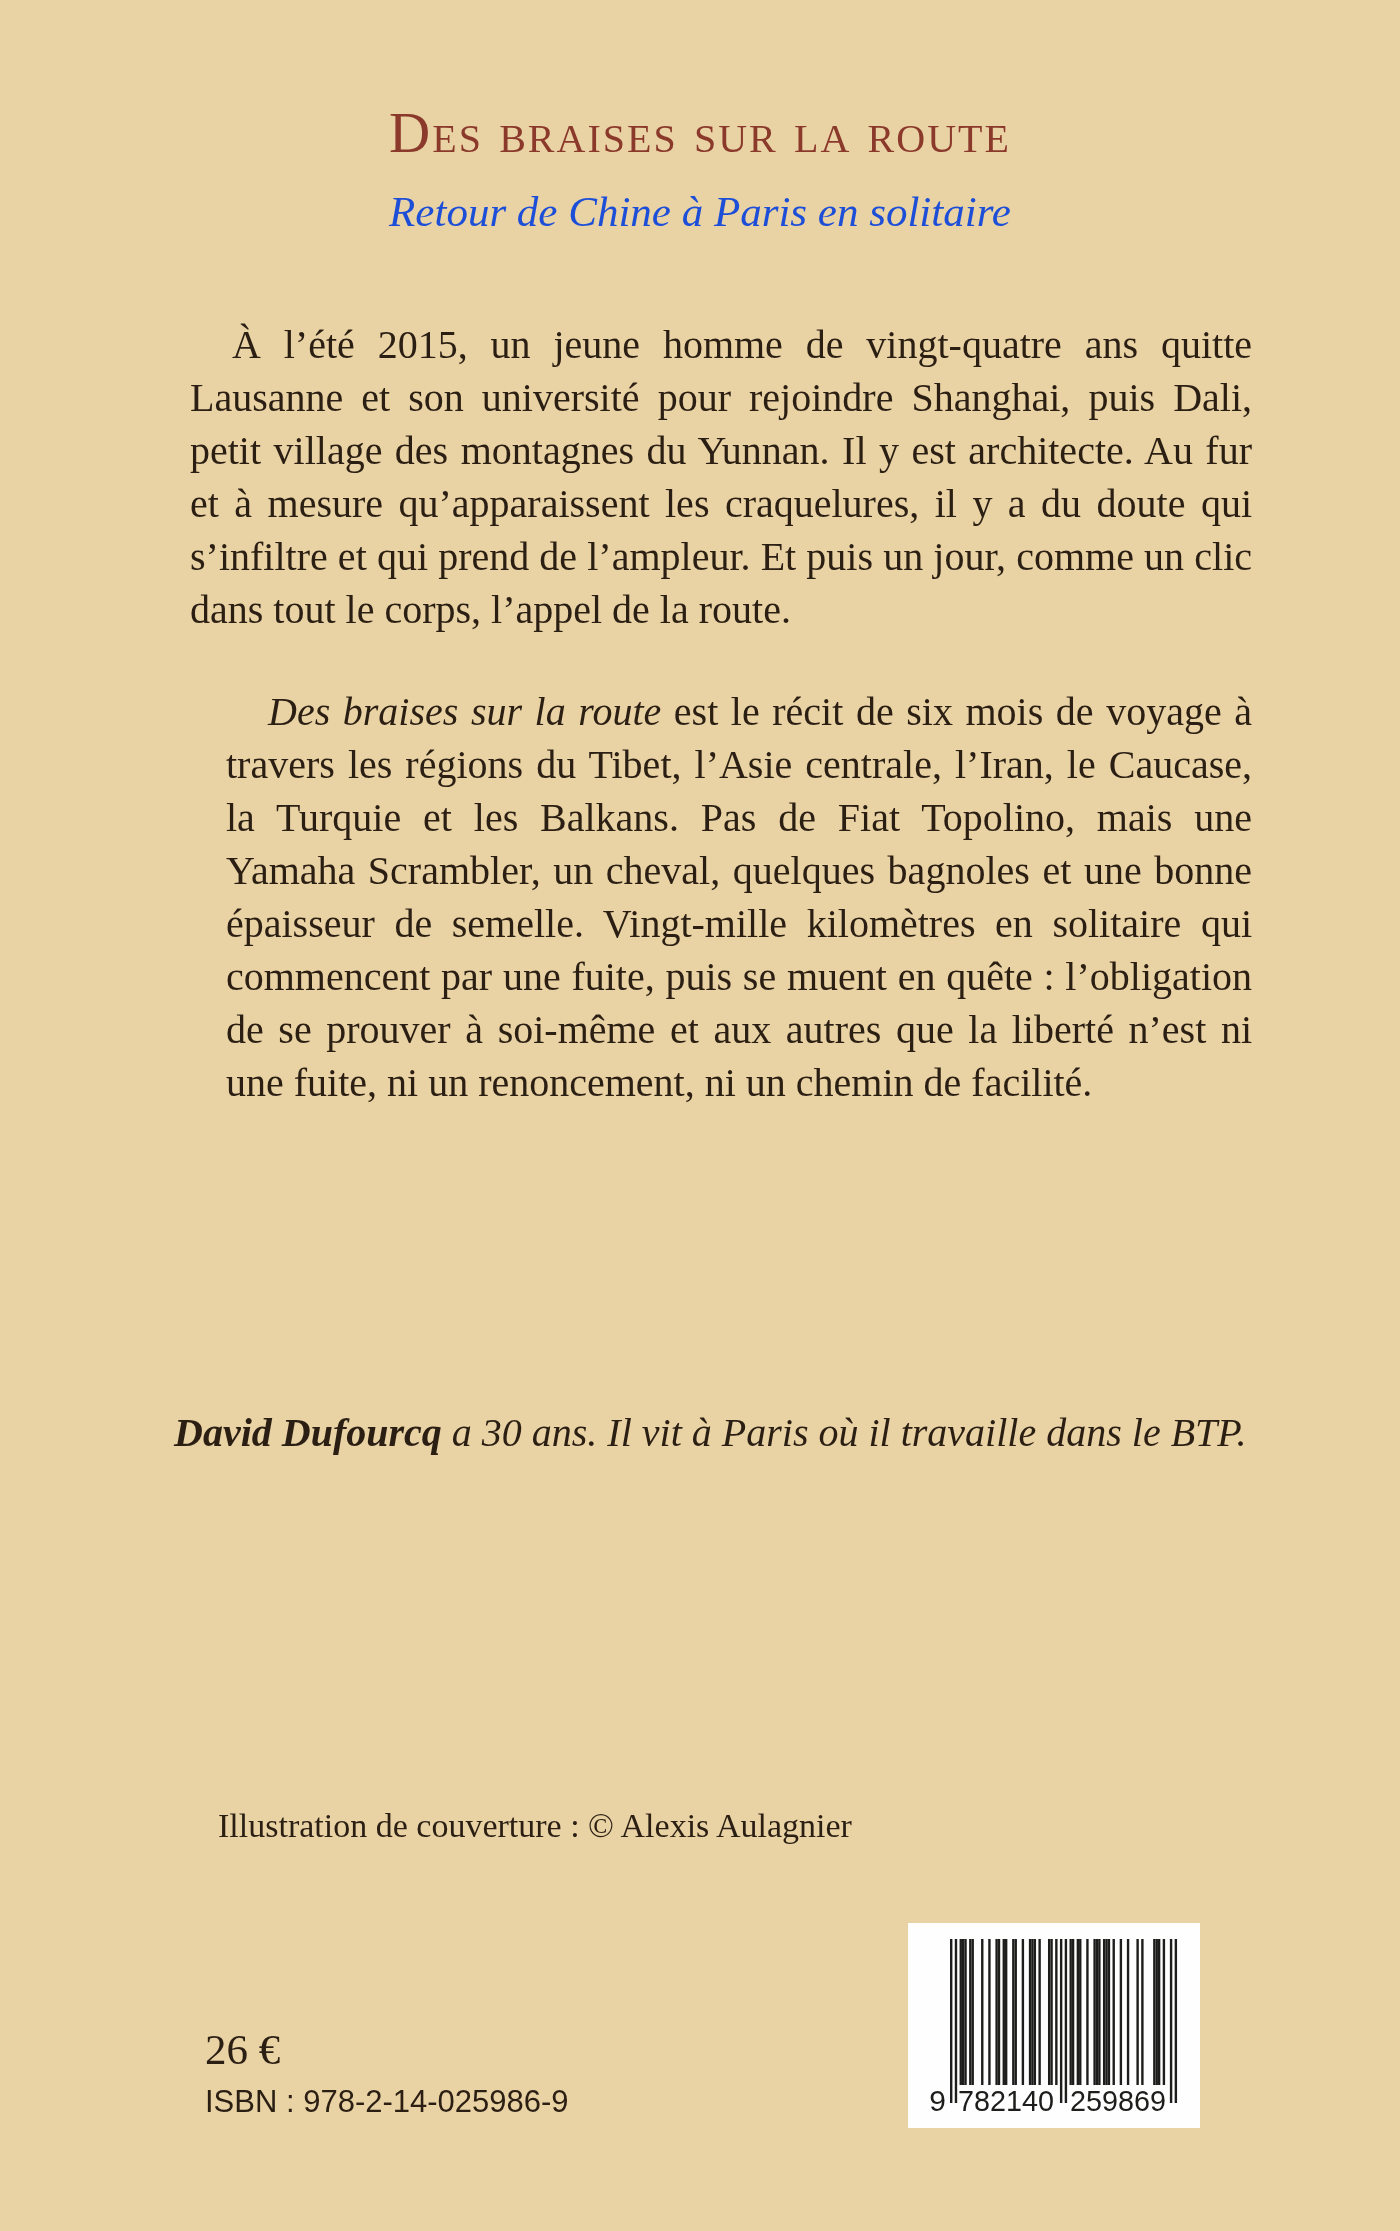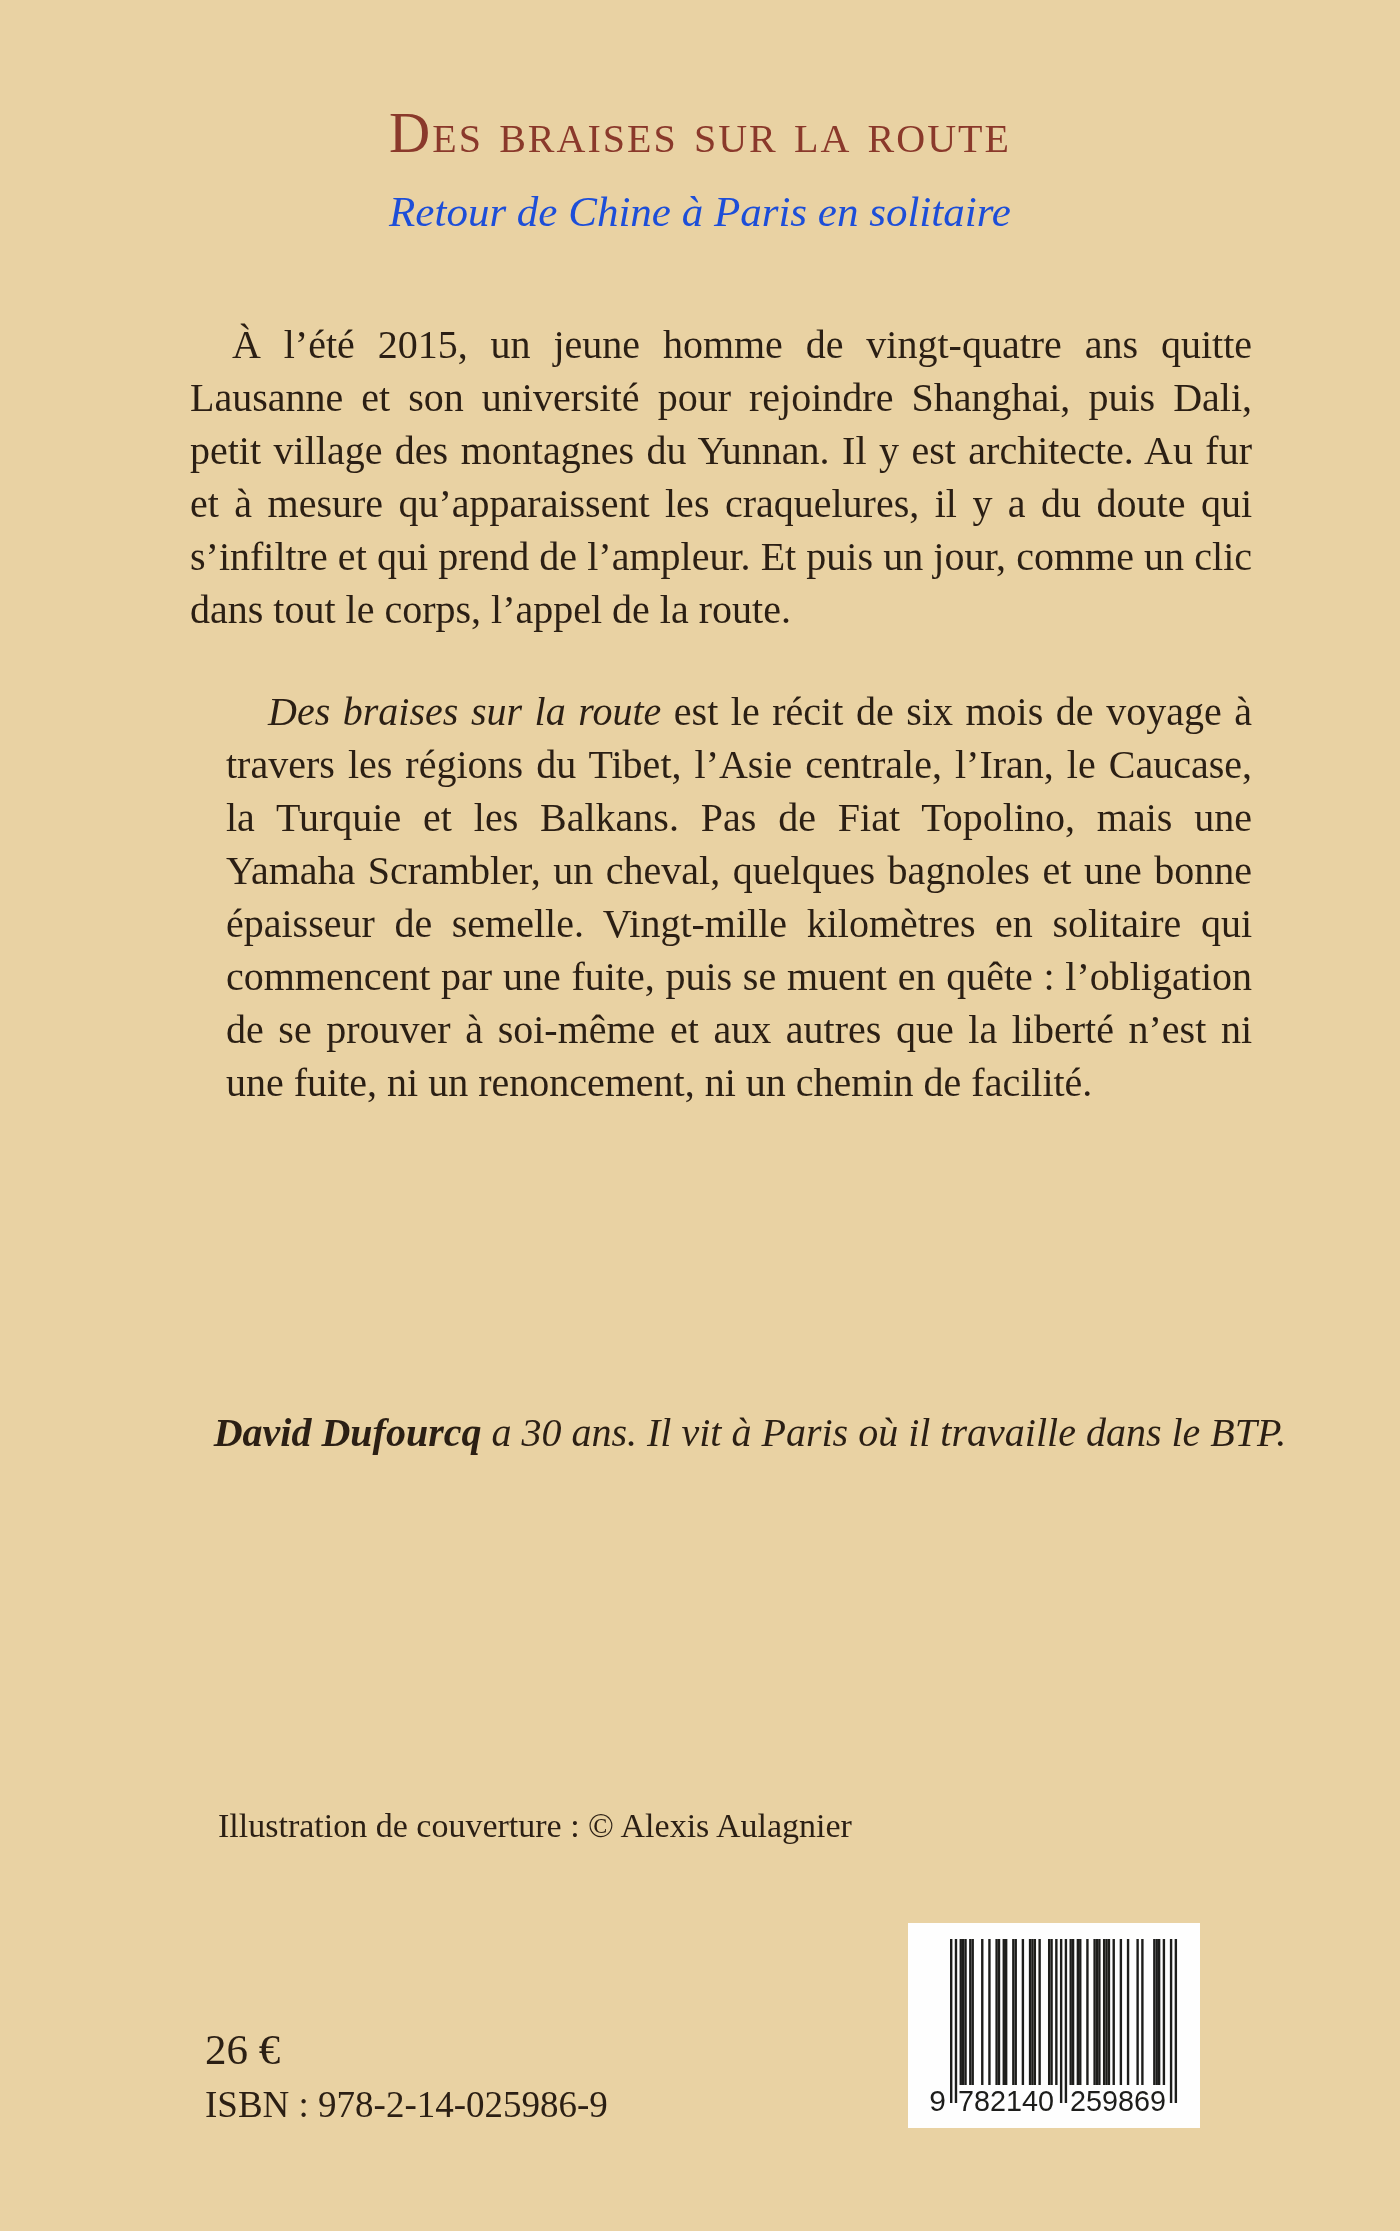--- a/index.html
+++ b/index.html
@@ -29,37 +29,37 @@
   .synopsis {
     position:absolute; top:318px; left:190px; width:1062px;
     font-size:40px; line-height:53px;
     text-align:justify;
   }
   .para { text-indent:42px; }
   .p2 { margin-top:49px;margin-left:36px; }
   .italic { font-style:italic; }
   .bold-italic { font-weight:bold; font-style:italic; }
   .bio {
-    position:absolute; top:1408px; left:190px; width:1120px;
+    position:absolute; top:1408px; left:174px; width:1120px;
     font-style:italic;
-    font-size:40px; line-height:50px;text-align:center;
+    font-size:40px; line-height:50px;
   }
   .credit {
     position:absolute; top:1806px; left:190px;
     font-size:34px; line-height:1.2;margin-left:28px;
   }
   .price {
     position:absolute; top:2028px; left:205px;
     font-family:Liberation Serif, serif;
     font-size:43px; line-height:1;
   }
   .isbn {
     position:absolute; top:2086px; left:205px;
-    font-family:Liberation Serif, serif;
-    font-size:37px; line-height:1;
+    font-family:Liberation Sans, sans-serif;
+    font-size:31px; line-height:1;
   }
   .barcode {
     position:absolute; left:908px; top:1923px;
     width:292px; height:205px;
     background:#fefefe;
   }
 </style>
 </head>
 <body>
 

